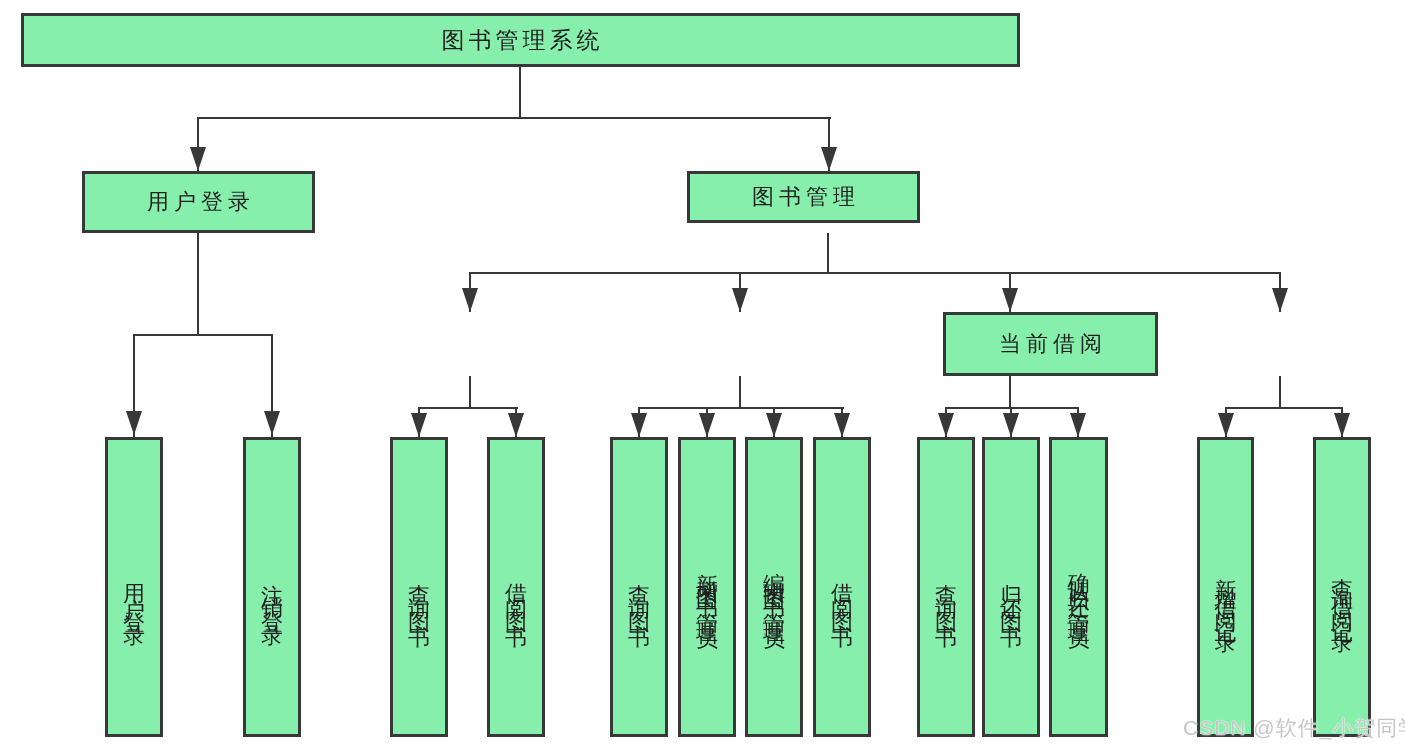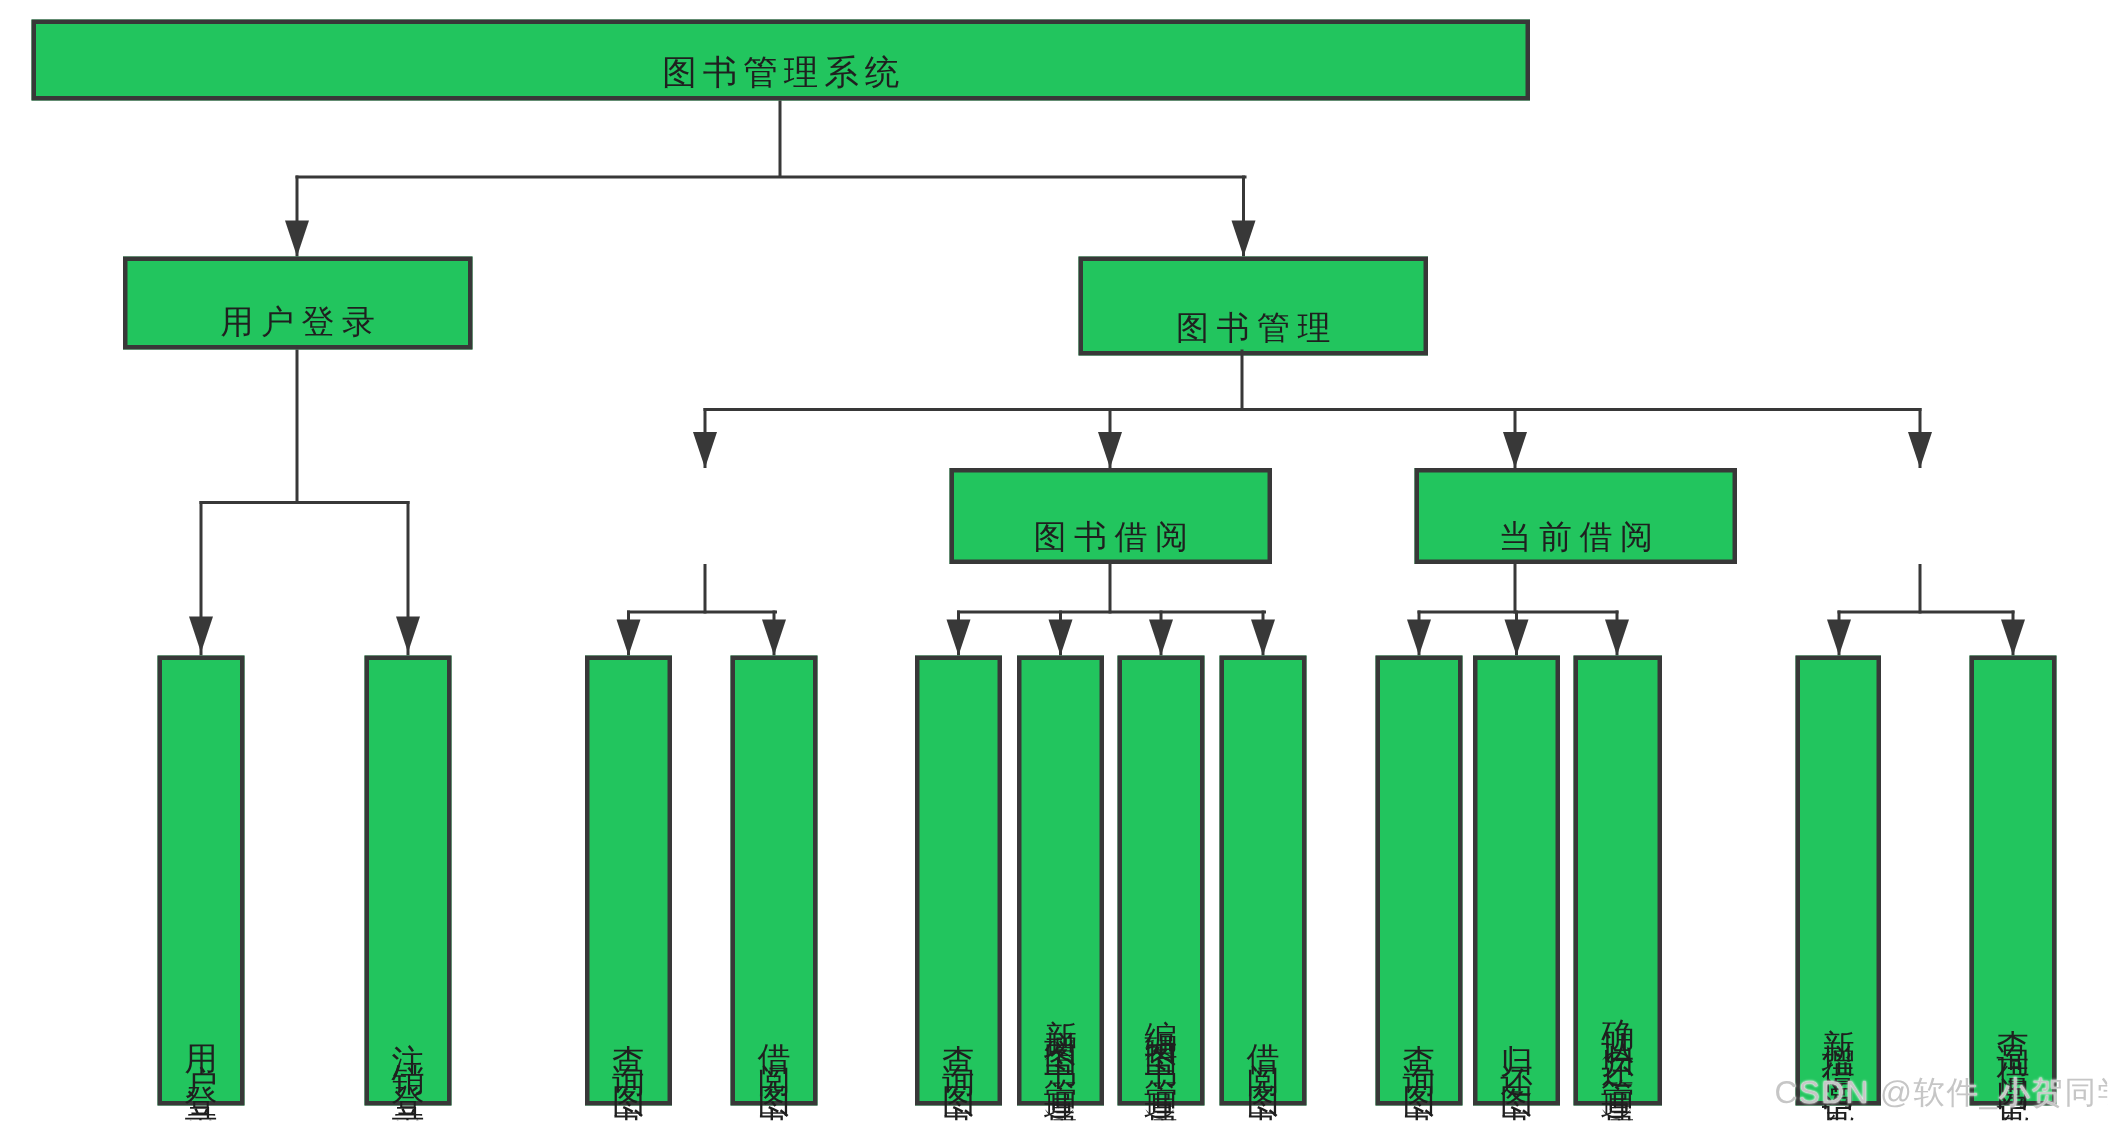--- a/index.html
+++ b/index.html
@@ -8,23 +8,23 @@
     width:1405px;height:747px;
     background:#ffffff;
     font-family:"Liberation Sans","DejaVu Sans",sans-serif;
     color:#1a1a1a;
     overflow:hidden;
   }
   .box{
     position:absolute;
     box-sizing:border-box;
     border:3px solid #383838;
-    background:#22c55e;
+    background:#86efac;
     display:flex;
-    align-items:flex-end;
+    align-items:center;
     justify-content:center;
     color:#1f1f1f;
   }
   .hlabel{
     font-size:22px;
     letter-spacing:5px;
     padding-left:5px; 
     white-space:nowrap;
   }
   .root-label{font-size:23px;letter-spacing:4px;padding-left:4px;}
@@ -69,21 +69,21 @@
   <div class="vl" style="left:519px;top:67px;height:51px;"></div>
   <div class="hl" style="left:197px;top:117px;width:634px;"></div>
   <div class="vl" style="left:197px;top:117px;height:54px;"></div>
   <div class="vl" style="left:828px;top:117px;height:54px;"></div>
   <div class="ah" style="left:190px;top:147px;"></div>
   <div class="ah" style="left:821px;top:147px;"></div>
 
   <div class="box" style="left:82px;top:171px;width:233px;height:62px;">
     <span class="hlabel">用户登录</span>
   </div>
-  <div class="box" style="left:719px;top:171px;width:233px;height:66px;">
+  <div class="box" style="left:687px;top:171px;width:233px;height:52px;">
     <span class="hlabel">图书管理</span>
   </div>
 
   <div class="vl" style="left:197px;top:233px;height:103px;"></div>
   <div class="hl" style="left:133px;top:334px;width:140px;"></div>
   <div class="vl" style="left:133px;top:334px;height:103px;"></div>
   <div class="vl" style="left:271px;top:334px;height:103px;"></div>
   <div class="ah" style="left:126px;top:411px;"></div>
   <div class="ah" style="left:264px;top:411px;"></div>
 
@@ -91,23 +91,20 @@
   <div class="hl" style="left:469px;top:272px;width:812px;"></div>
   <div class="vl" style="left:469px;top:272px;height:40px;"></div>
   <div class="vl" style="left:739px;top:272px;height:40px;"></div>
   <div class="vl" style="left:1009px;top:272px;height:40px;"></div>
   <div class="vl" style="left:1279px;top:272px;height:40px;"></div>
   <div class="ah" style="left:462px;top:288px;"></div>
   <div class="ah" style="left:732px;top:288px;"></div>
   <div class="ah" style="left:1002px;top:288px;"></div>
   <div class="ah" style="left:1272px;top:288px;"></div>
 
-  <div class="box" style="left:633px;top:312px;width:215px;height:64px;">
-    <span class="hlabel">图书借阅</span>
-  </div>
   <div class="box" style="left:903px;top:312px;width:215px;height:64px;margin-left:40px;">
     <span class="hlabel">当前借阅</span>
   </div>
 
   <div class="vl" style="left:469px;top:376px;height:33px;"></div>
   <div class="hl" style="left:418px;top:407px;width:100px;"></div>
   <div class="vl" style="left:418px;top:407px;height:30px;"></div>
   <div class="vl" style="left:515px;top:407px;height:30px;"></div>
   <div class="ah" style="left:411px;top:413px;"></div>
   <div class="ah" style="left:508px;top:413px;"></div>

